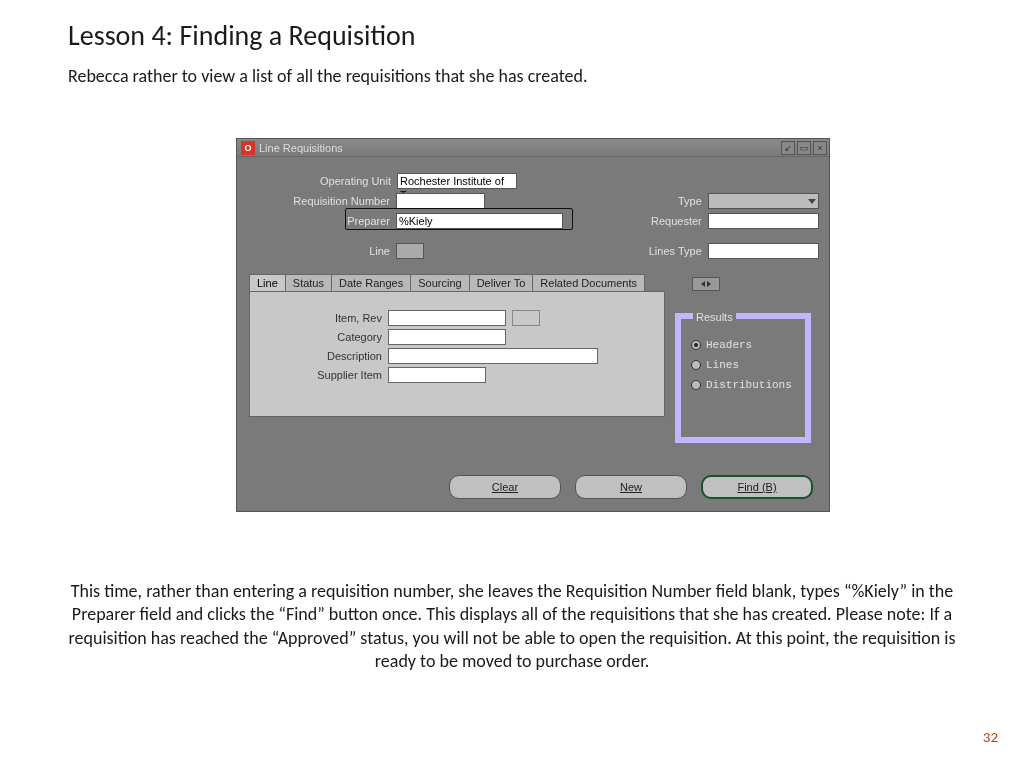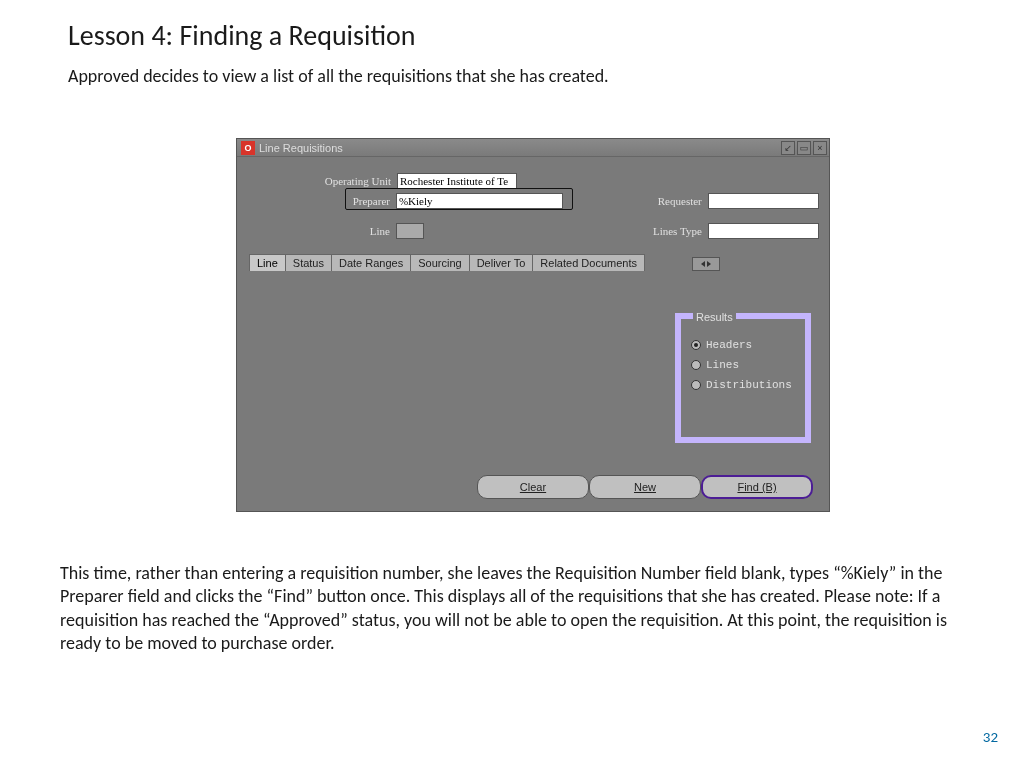--- a/index.html
+++ b/index.html
@@ -64,21 +64,20 @@
     display: flex; align-items: center; justify-content: center;
     color: #333;
   }
   .form-area {
     padding: 14px 10px 4px 10px;
   }
   .row {
     display: flex;
     align-items: center;
     height: 20px;
-    font-family: Liberation Serif, serif;
   }
   .lbl {
     width: 150px;
     text-align: right;
     padding-right: 6px;
     color: #e0e0e0;
     font-size: 11px;
   }
   .lbl-r {
     width: 90px;
@@ -203,90 +202,101 @@
     content: "";
     width: 4px; height: 4px;
     border-radius: 50%;
     background: #222;
   }
   .btn-row {
     position: absolute;
     bottom: 12px;
     right: 16px;
     display: flex;
+    gap: 14px;
   }
   .btn {
     width: 112px;
     height: 24px;
     background: #c0c0c0;
     border: 1px solid #555;
     border-radius: 10px;
     color: #222;
     font-size: 11px;
     display: flex;
     align-items: center;
     justify-content: center;
     text-decoration: underline;
     text-decoration-color: #222;
   }
   .btn.primary {
-    border: 2px solid #4c1d95;
+    border: 2px solid #14532d;
   }
   .bottom-text {
     position: absolute;
     left: 60px;
-    top: 562px;
+    top: 580px;
     width: 904px;
     font-size: 18px;
     line-height: 1.3;
     color: #1a1a1a;
+    text-align: center;
   }
   .page-num {
     position: absolute;
     right: 26px;
     bottom: 22px;
-    color: #0369a1;
+    color: #c2410c;
     font-size: 15px;
   }
   .preparer-wrap {
     position: relative;
   }
   .preparer-outline {
     position: absolute;
     left: 98px;
     top: -3px;
     width: 228px;
     height: 22px;
     border: 1px solid #111;
     border-radius: 2px;
     pointer-events: none;
   }
 </style>
 </head>
 <body>
 
 <h1 class="page-title">Lesson 4:  Finding a Requisition</h1>
-<div class="intro">Approved decides to view a list of all the requisitions that she has created.</div>
+<div class="intro">Rebecca rather to view a list of all the requisitions that she has created.</div>
 
 <div class="app-window">
   <div class="titlebar">
     <div class="oracle-icon">O</div>
     <div class="title-text">Line Requisitions</div>
     <div class="title-spacer"></div>
     <div class="win-controls">
       <div class="win-btn">↙</div>
       <div class="win-btn">▭</div>
       <div class="win-btn">×</div>
     </div>
   </div>
 
   <div class="form-area">
     <div class="row">
       <div class="lbl">Operating Unit</div>
       <div class="fld" style="width:120px">Rochester Institute of Te</div>
+    </div>
+    <div class="row">
+      <div class="lbl">Requisition Number</div>
+      <div class="fld" style="width:90px"></div>
+      <div style="width:134px"></div>
+      <div class="lbl-r">Type</div>
+      <div class="fld-dd" style="width:112px">
+          <div class="dd-arrow"></div>
+        </div>
     </div>
     <div class="row preparer-wrap">
       <div class="preparer-outline"></div>
       <div class="lbl">Preparer</div>
       <div class="fld" style="width:168px">%Kiely</div>
       <div style="width:56px"></div>
       <div class="lbl-r">Requester</div>
       <div class="fld" style="width:112px"></div>
     </div>
     <div class="gap"></div>
@@ -305,20 +315,40 @@
     <div class="tab">Date Ranges</div>
     <div class="tab">Sourcing</div>
     <div class="tab">Deliver To</div>
     <div class="tab">Related Documents</div>
     <div class="tab-scroll">
       <div class="tab-arrow-l"></div>
       <div class="tab-arrow-r"></div>
     </div>
   </div>
 
+  <div class="tab-panel">
+    <div class="row">
+      <div class="lbl">Item, Rev</div>
+      <div class="fld" style="width:118px"></div>
+      <div style="width:6px"></div>
+      <div class="fld" style="width:28px;background:#c8c8c8;border:1px solid #888"></div>
+    </div>
+    <div class="row">
+      <div class="lbl">Category</div>
+      <div class="fld" style="width:118px"></div>
+    </div>
+    <div class="row">
+      <div class="lbl">Description</div>
+      <div class="fld" style="width:210px"></div>
+    </div>
+    <div class="row">
+      <div class="lbl">Supplier Item</div>
+      <div class="fld" style="width:98px"></div>
+    </div>
+  </div>
 
   <div class="results-box">
     <span class="results-title">Results</span>
     <div class="radio-row">
       <span class="radio checked"></span>
       <span>Headers</span>
     </div>
     <div class="radio-row">
       <span class="radio"></span>
       <span>Lines</span>

